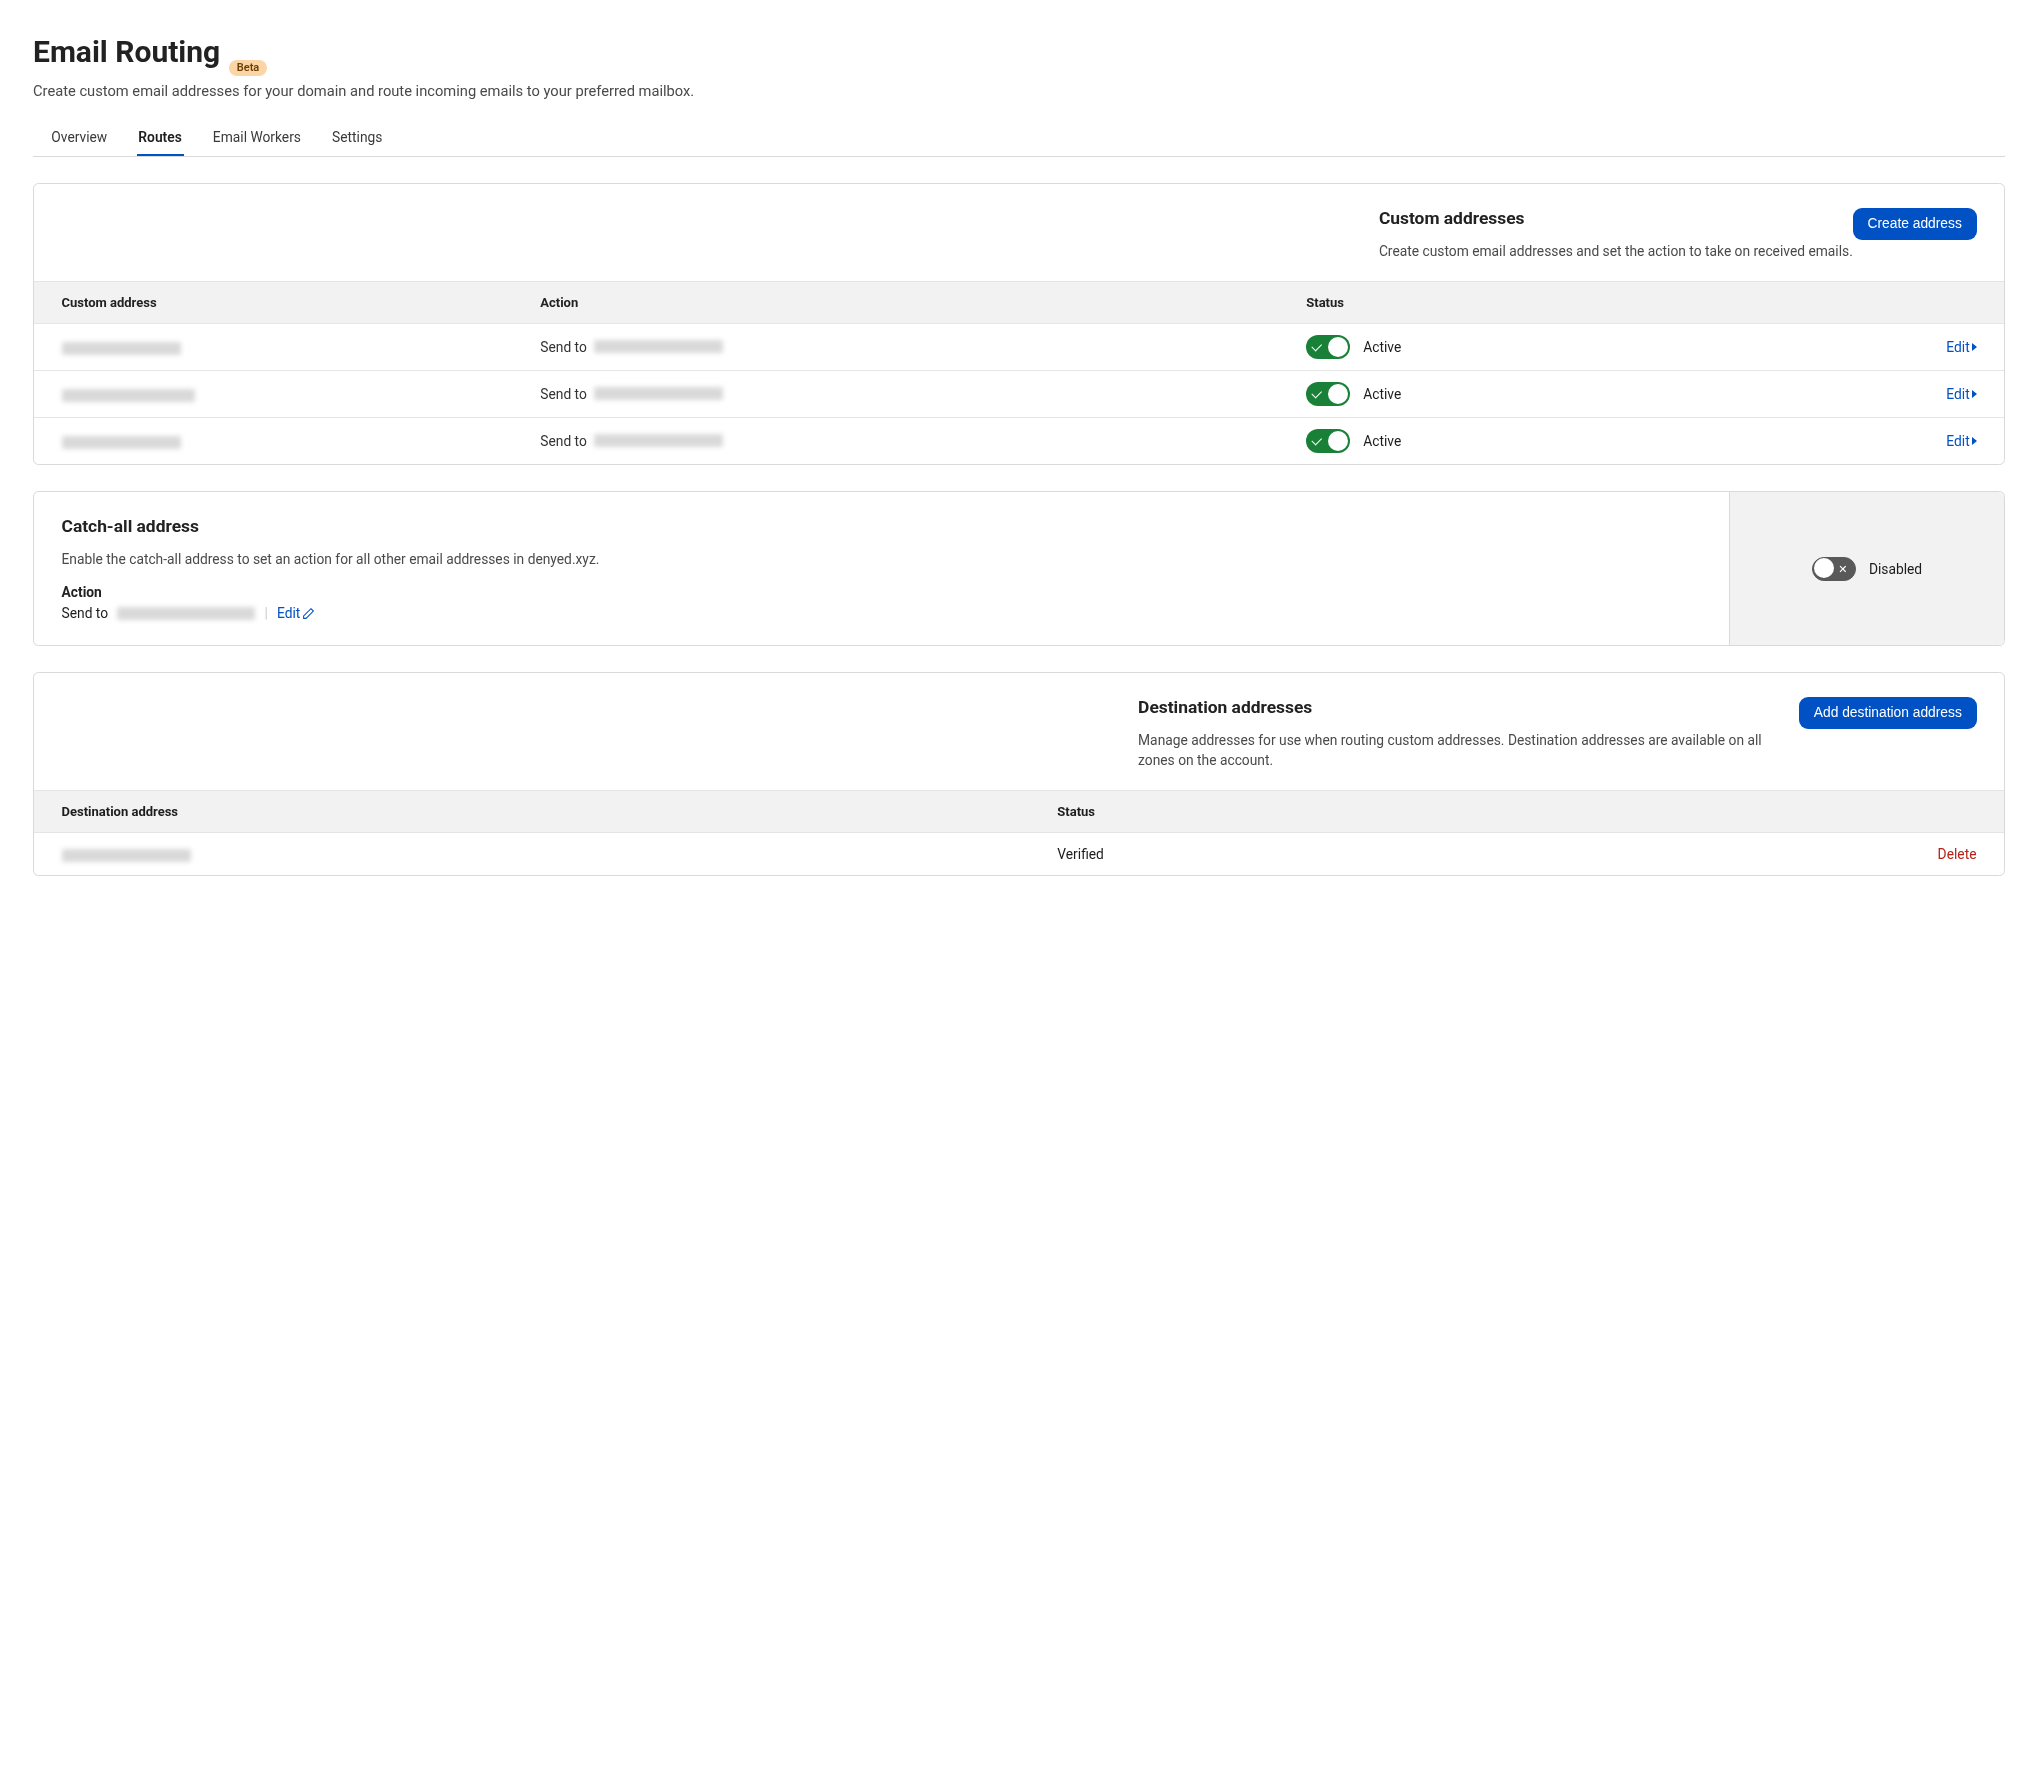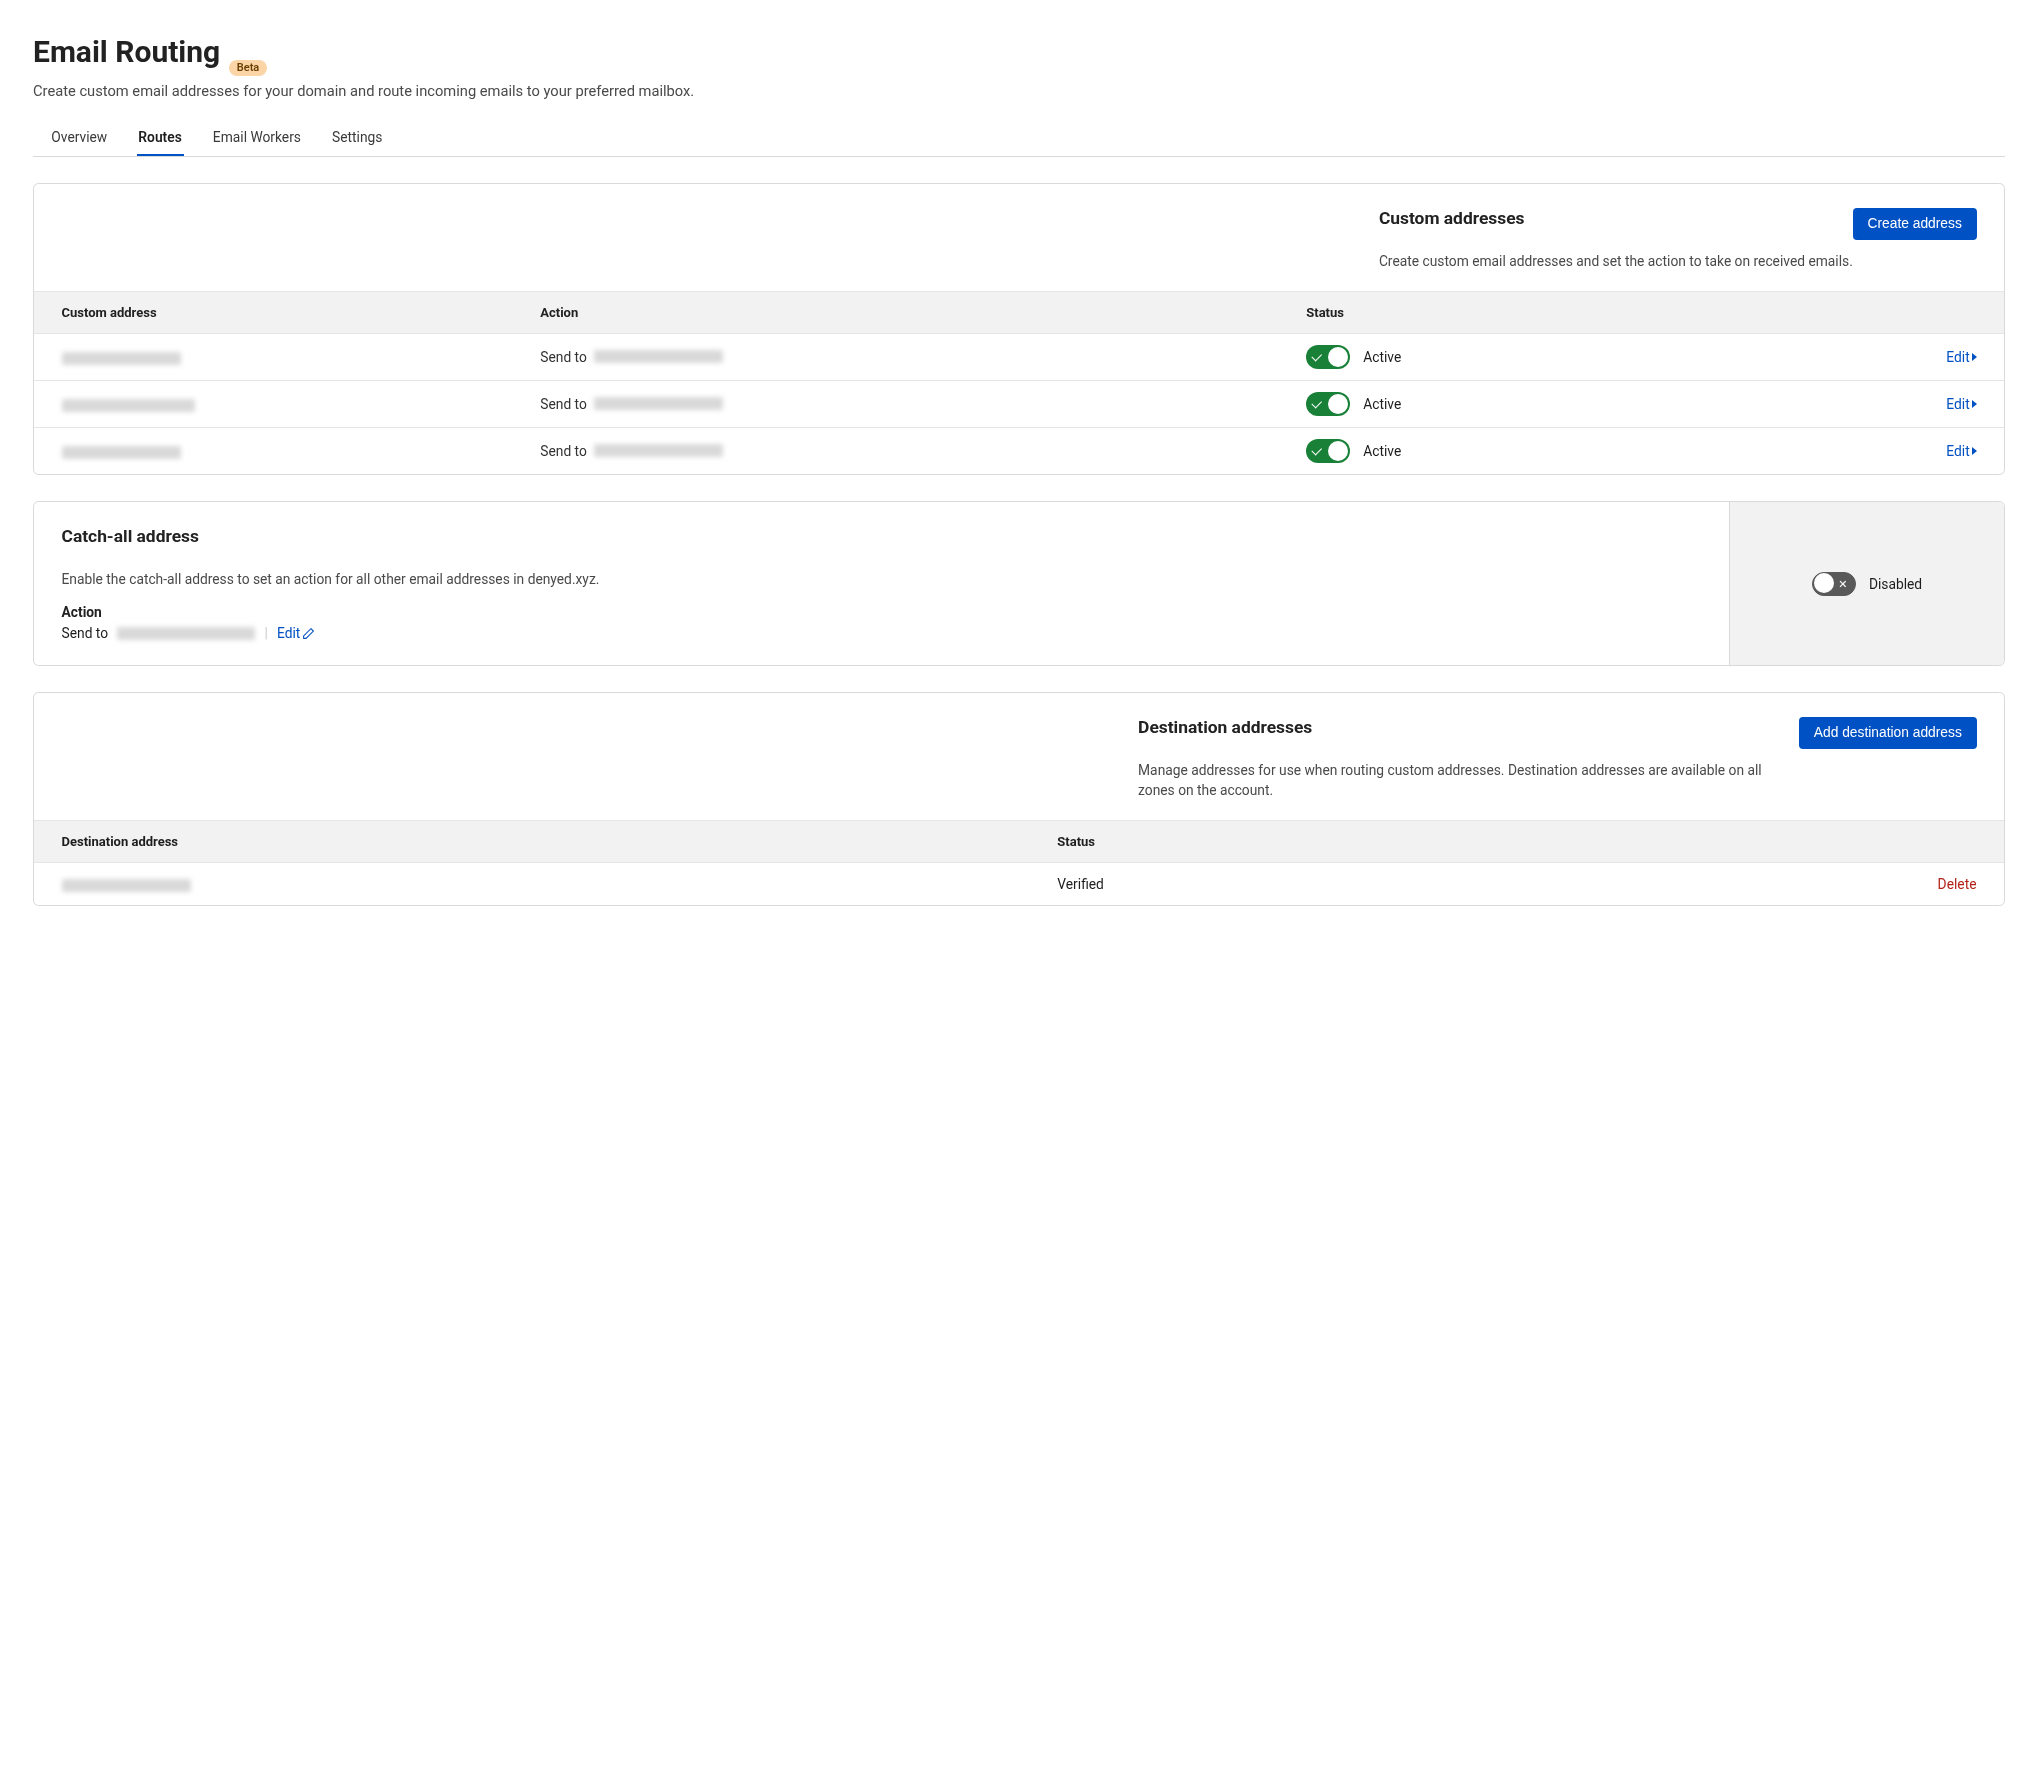--- a/index.html
+++ b/index.html
@@ -48,28 +48,28 @@
   margin-top: 26px;
   overflow: hidden;
 }
 .card-header {
   display: flex;
   justify-content: flex-end;
   align-items: flex-start;
   padding: 24px 27.5px 20px 27.5px;
 }
 .card-title { font-size: 17.4px; font-weight: 700; color: #222; }
-.card-desc { font-size: 13.8px; color: #4a4a4a; margin-top: 23px; max-width: 661px; line-height: 1.45; }
+.card-desc { font-size: 13.8px; color: #4a4a4a; margin-top: 13px; max-width: 661px; line-height: 1.45; }
 .btn-primary {
   background: #0051c3;
   color: #fff;
   border: none;
   padding: 8.3px 14.7px;
   font-size: 13.8px;
-  border-radius: 4px;
+  border-radius: 9px;
   cursor: pointer;
   white-space: nowrap;
 }
 .table-head {
   display: flex;
   background: #f2f2f2;
   padding: 13px 27.5px;
   font-size: 13px;
   font-weight: 700;
   color: #222;

